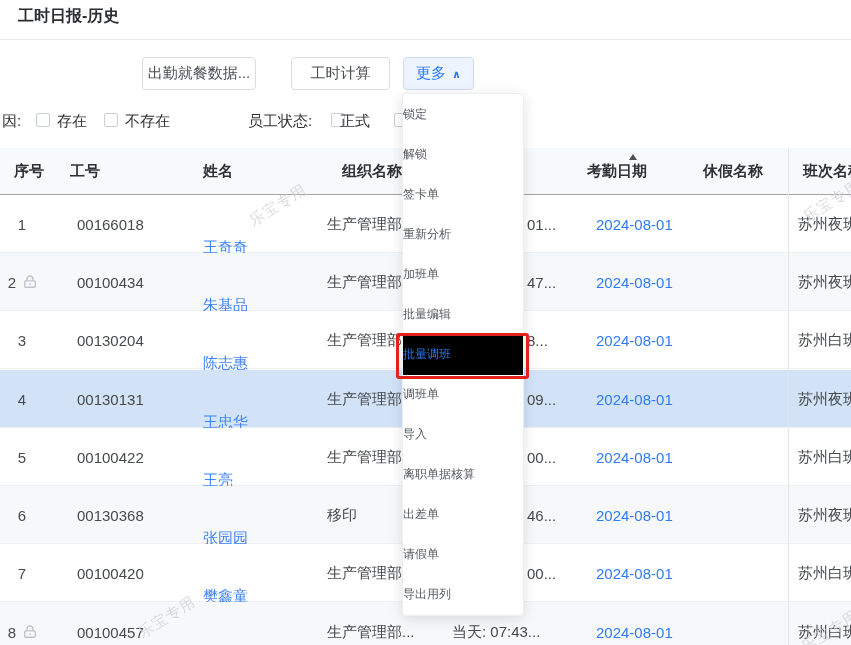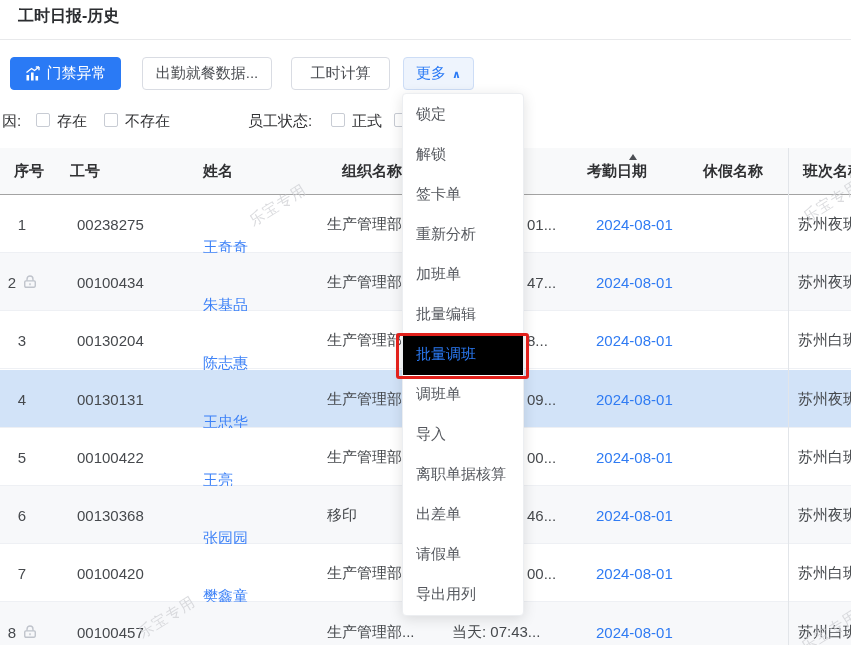--- a/index.html
+++ b/index.html
@@ -25,21 +25,21 @@
     position:absolute; top:57px; height:33px;
     display:flex; align-items:center; justify-content:center; gap:6px;
     font-size:15px; border-radius:4px; cursor:pointer;
     border:1px solid #d9dce3; background:#fff; color:#4a4d52;
     font-family:inherit;
   }
   .btn-primary {
     left:10px; width:111px;
     background:#2a7af5; border-color:#2a7af5; color:#fff;
   }
-  .btn-meal { left:142px; width:130px; }
+  .btn-meal { left:142px; width:114px; }
   .btn-calc { left:291px; width:99px; }
   .btn-more {
     left:403px; width:71px;
     background:#eef4fd; border-color:#cdddf6; color:#2a7af5;
   }
   .chevron-up { font-size:11px; font-weight:700; transform:translateY(1px); }
 
   
   .filter-label { position:absolute; top:112px; font-size:15px; color:#303133; }
   .checkbox {
@@ -96,22 +96,22 @@
   }
 
   
   .dropdown {
     position:absolute; left:402px; top:93px; width:122px; height:523px;
     background:#fff; border:1px solid #eceef1; border-radius:4px;
     box-shadow:0 3px 14px rgba(0,0,0,.12); z-index:20;
     display:flex; flex-direction:column; overflow:hidden;
   }
   .dd-item {
-    flex:1 1 auto; display:flex; align-items:center; padding-left:13px;
-    font-size:15px; color:#55585e; cursor:pointer; white-space:nowrap;
+    flex:1 1 auto; display:flex; align-items:center; 
+    font-size:12px; color:#55585e; cursor:pointer; white-space:nowrap;
   }
   .dd-item.highlighted { background:#000000; color:#2a7af5; }
 
   .annotation-box {
     position:absolute; left:396px; top:333px; width:133px; height:46px;
     border:3px solid #e2211c; border-radius:3px; z-index:21; pointer-events:none;
   }
 </style>
 </head>
 <body>
@@ -119,64 +119,52 @@
 <div class="page">
 
   <span class="watermark" style="left:246px; top:196px;">乐宝专用</span>
   <span class="watermark" style="left:135px; top:608px;">乐宝专用</span>
   <span class="watermark" style="left:800px; top:192px;">乐宝专用</span>
   <span class="watermark" style="left:798px; top:622px;">乐宝专用</span>
 
   <div class="page-title">工时日报-历史</div>
   <div class="title-divider"></div>
 
-  <button class="btn btn-primary">
-    <span style="display:inline-flex;">
-      <svg width="16" height="16" viewBox="0 0 16 16" fill="none">
-        <rect x="1.5" y="9" width="2.6" height="5.5" fill="#fff"></rect>
-        <rect x="6" y="6.5" width="2.6" height="8" fill="#fff"></rect>
-        <rect x="10.5" y="10" width="2.6" height="4.5" fill="#fff"></rect>
-        <path d="M1.5 6.5 L6.5 2.5 L9.5 4.5 L14 1" stroke="#fff" stroke-width="1.4" fill="none"></path>
-        <path d="M14 1 L14 4.2 M14 1 L10.8 1" stroke="#fff" stroke-width="1.4" fill="none"></path>
-      </svg>
-    </span>
-    <span>门禁异常</span>
-  </button>
   <button class="btn btn-meal">出勤就餐数据...</button>
   <button class="btn btn-calc">工时计算</button>
   <button class="btn btn-more">
     <span>更多</span>
     <span class="chevron-up">∧</span>
   </button>
 
   <span class="filter-label" style="left:2px;">因:</span>
   <span class="checkbox" style="left:36px;"></span>
   <span class="cb-label" style="left:57px;">存在</span>
   <span class="checkbox" style="left:104px;"></span>
   <span class="cb-label" style="left:125px;">不存在</span>
   <span class="filter-label" style="left:248px;">员工状态:</span>
   <span class="checkbox" style="left:331px;"></span>
-  <span class="cb-label" style="left:352px;">正式</span>
+  <span class="cb-label" style="left:340px;">正式</span>
   <span class="checkbox" style="left:394px;"></span>
 
   <div class="thead">
     <span class="th" style="left:14px;">序号</span>
     <span class="th" style="left:70px;">工号</span>
     <span class="th" style="left:203px;">姓名</span>
     <span class="th" style="left:342px;">组织名称</span>
     <span class="sort-caret"></span>
     <span class="th" style="left:587px;">考勤日期</span>
     <span class="th" style="left:703px;">休假名称</span>
     <span class="th" style="left:803px;">班次名称</span>
   </div>
   <div class="col-divider"></div>
 
   <div class="row" style="top:195px;">
     <span class="cell c-seq">1</span>
-    <span class="cell c-empid">00238275</span>
+    <span class="cell c-empid">00166018</span>
     <span class="cell c-name">王奇奇</span>
     <span class="cell c-org">生产管理部...</span>
     <span class="cell c-punch">01...</span>
     <span class="cell c-date">2024-08-01</span>
     <span class="cell c-leave"></span>
     <span class="cell c-shift">苏州夜班</span>
   </div>
 
   <div class="row stripe" style="top:253px;">
     <span class="cell c-seq" style="left:2px;">2</span>

